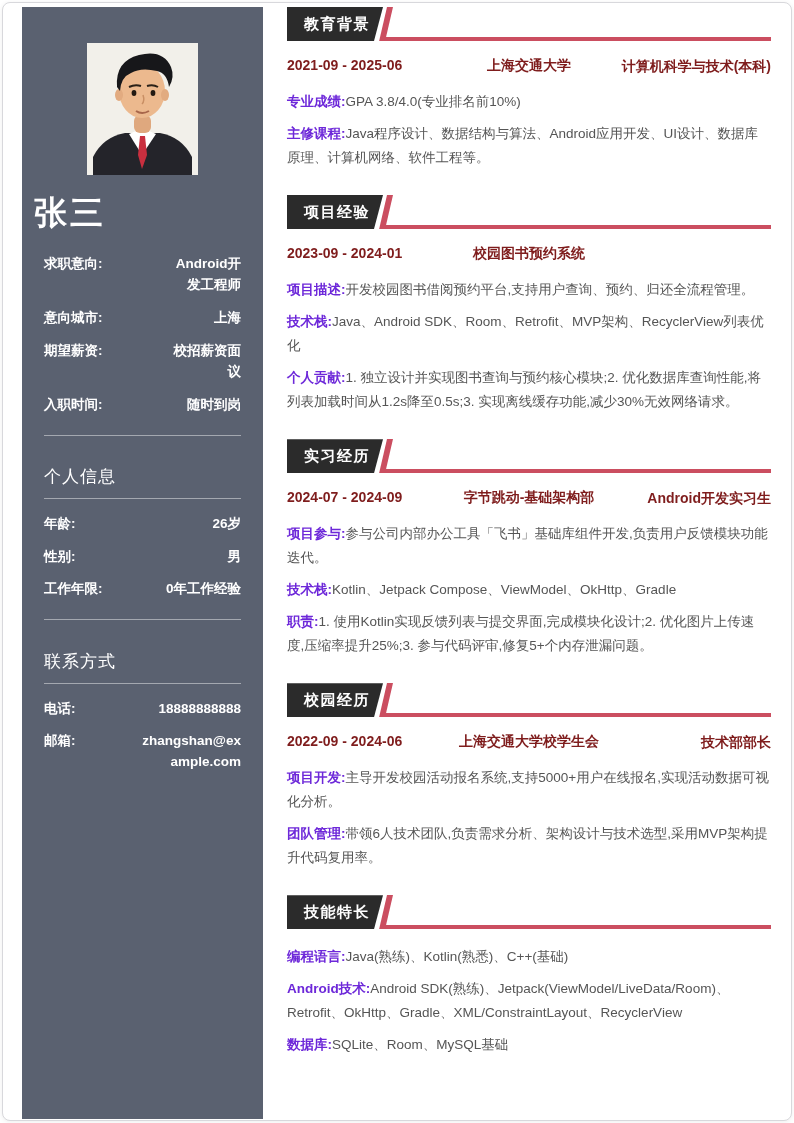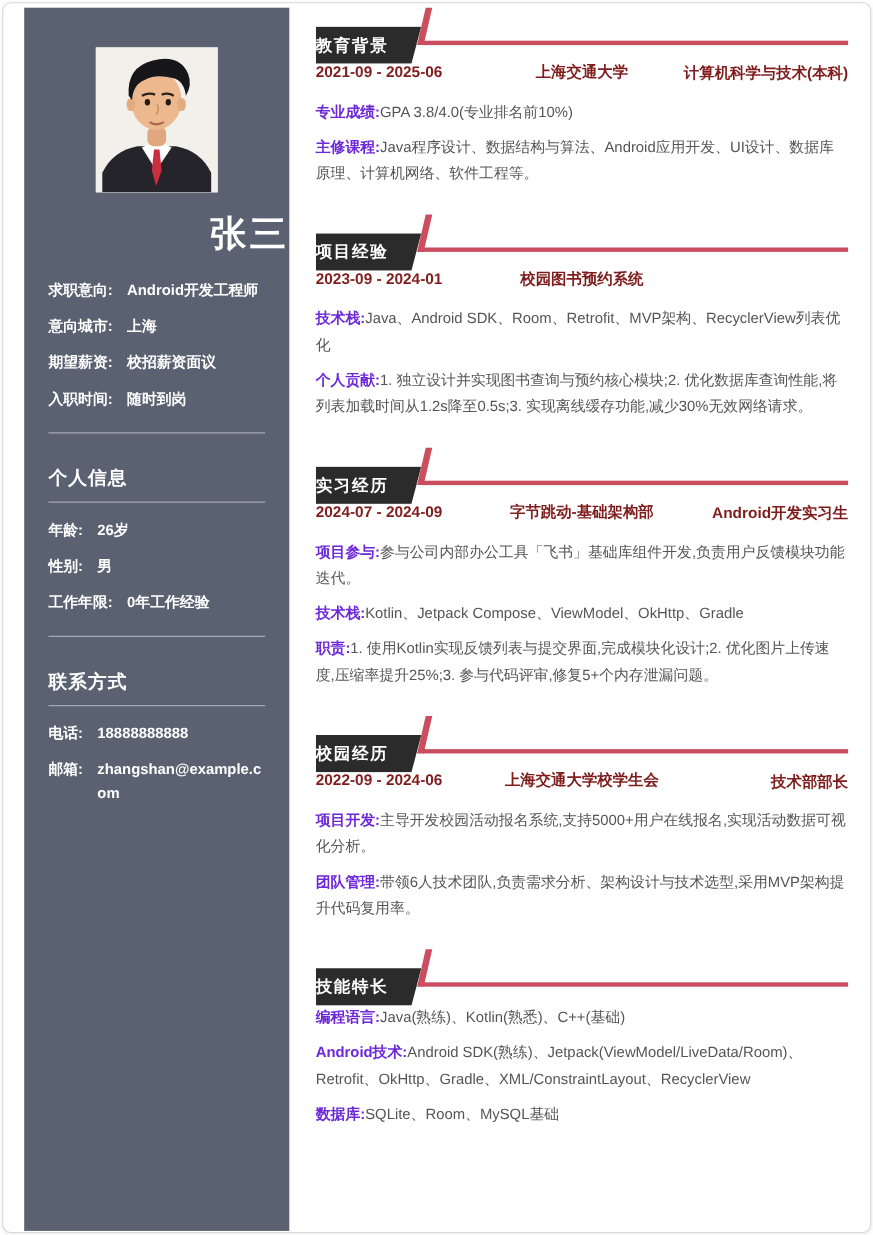--- a/index.html
+++ b/index.html
@@ -19,52 +19,52 @@
   .sidebar {
     position:absolute; left:19px; top:4px; width:241px; height:1112px;
     background:#5a6170; color:#fff;
   }
   .photo {
     width:111px; height:132px; margin:36px auto 0; background:#f2f0ea;
     overflow:hidden;
   }
   .photo svg { display:block; width:100%; height:100%; }
   .name {
-    margin:16px 0 18px; text-align:right;
+    margin:16px 12px 18px; text-align:left;
     font-size:33px; font-weight:bold; letter-spacing:3px; color:#fff;
   }
   .kv {
     display:flex; align-items:flex-start; padding:0 22px;
-    margin-bottom:12px; font-size:13.5px; font-weight:600; line-height:1.55;
+    margin-bottom:12px; font-size:13.5px; font-weight:600; line-height:1.55;gap:48px;
   }
   .kv .k { flex:0 0 auto; margin-right:13px; white-space:nowrap; }
-  .kv .v { flex:1 1 auto; word-break:break-all; }
+  .kv .v { flex:1 1 auto; word-break:break-all;text-align:right; }
   .sb-sec {
     margin:19px 22px 0; padding-top:15px;
     border-top:1px solid rgba(255,255,255,.45);
   }
   .sb-title {
-    font-size:17px; font-weight:bold; letter-spacing:1px;
+    font-size:17px; font-weight:normal; letter-spacing:1px;
     padding-bottom:10px; margin-bottom:15px;
     border-bottom:1px solid rgba(255,255,255,.45);
   }
   .sb-sec .kv { padding:0; }
   .sb-para {
     font-size:13.5px; font-weight:600; line-height:1.95;
     text-align:justify; margin:0;
   }
 
   
   .main { position:absolute; left:284px; top:4px; width:484px; }
   .sec { margin-bottom:25px; }
   .sec-head { position:relative; height:34px; margin-bottom:16px; }
   .sh-black {
-    position:absolute; left:0; top:17px; width:96px; height:34px;
+    position:absolute; left:0; top:0; width:96px; height:34px;
     background:#2b2b2b; color:#fff;
-    display:flex; align-items:center; 
+    display:flex; align-items:center; padding-left:17px;
     font-size:15px; font-weight:bold; letter-spacing:1.5px;
     clip-path:polygon(0 0,100% 0,calc(100% - 9px) 100%,0 100%);
   }
   .sh-stripe {
     position:absolute; left:100px; top:0; width:6px; height:34px;
     transform:skewX(-13deg); transform-origin:top left;
   }
   .sh-line { position:absolute; left:97px; right:0; bottom:0; height:4px; }
 
   .meta-row {
@@ -185,20 +185,21 @@
         <section class="sec">
           <div class="sec-head">
             <div class="sh-black">项目经验</div>
             <div class="sh-stripe" style="background: rgb(203, 78, 96);"></div>
             <div class="sh-line" style="background: rgb(203, 78, 96);"></div>
           </div>
           <div class="meta-row">
             <span class="meta-date">2023-09 - 2024-01</span>
             <span class="meta-center">校园图书预约系统</span>
           </div>
+          <p class="para"><span class="lbl">项目描述:</span><span class="txt">开发校园图书借阅预约平台,支持用户查询、预约、归还全流程管理。</span></p>
           <p class="para"><span class="lbl">技术栈:</span><span class="txt">Java、Android SDK、Room、Retrofit、MVP架构、RecyclerView列表优化</span></p>
           <p class="para"><span class="lbl">个人贡献:</span><span class="txt">1. 独立设计并实现图书查询与预约核心模块;2. 优化数据库查询性能,将列表加载时间从1.2s降至0.5s;3. 实现离线缓存功能,减少30%无效网络请求。</span></p>
         </section>
         <section class="sec">
           <div class="sec-head">
             <div class="sh-black">实习经历</div>
             <div class="sh-stripe" style="background: rgb(203, 78, 96);"></div>
             <div class="sh-line" style="background: rgb(203, 78, 96);"></div>
           </div>
           <div class="meta-row">

